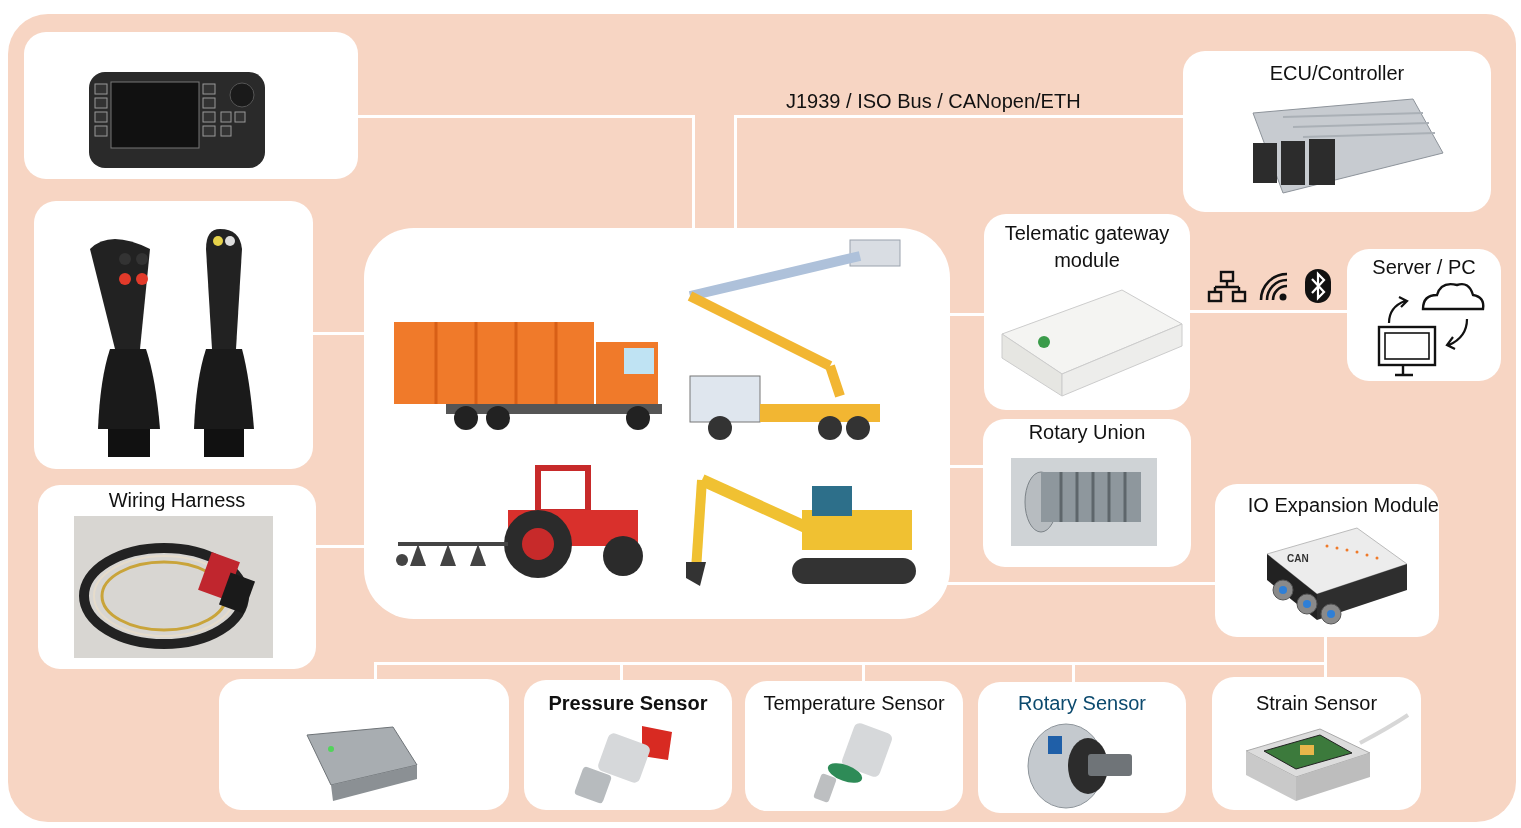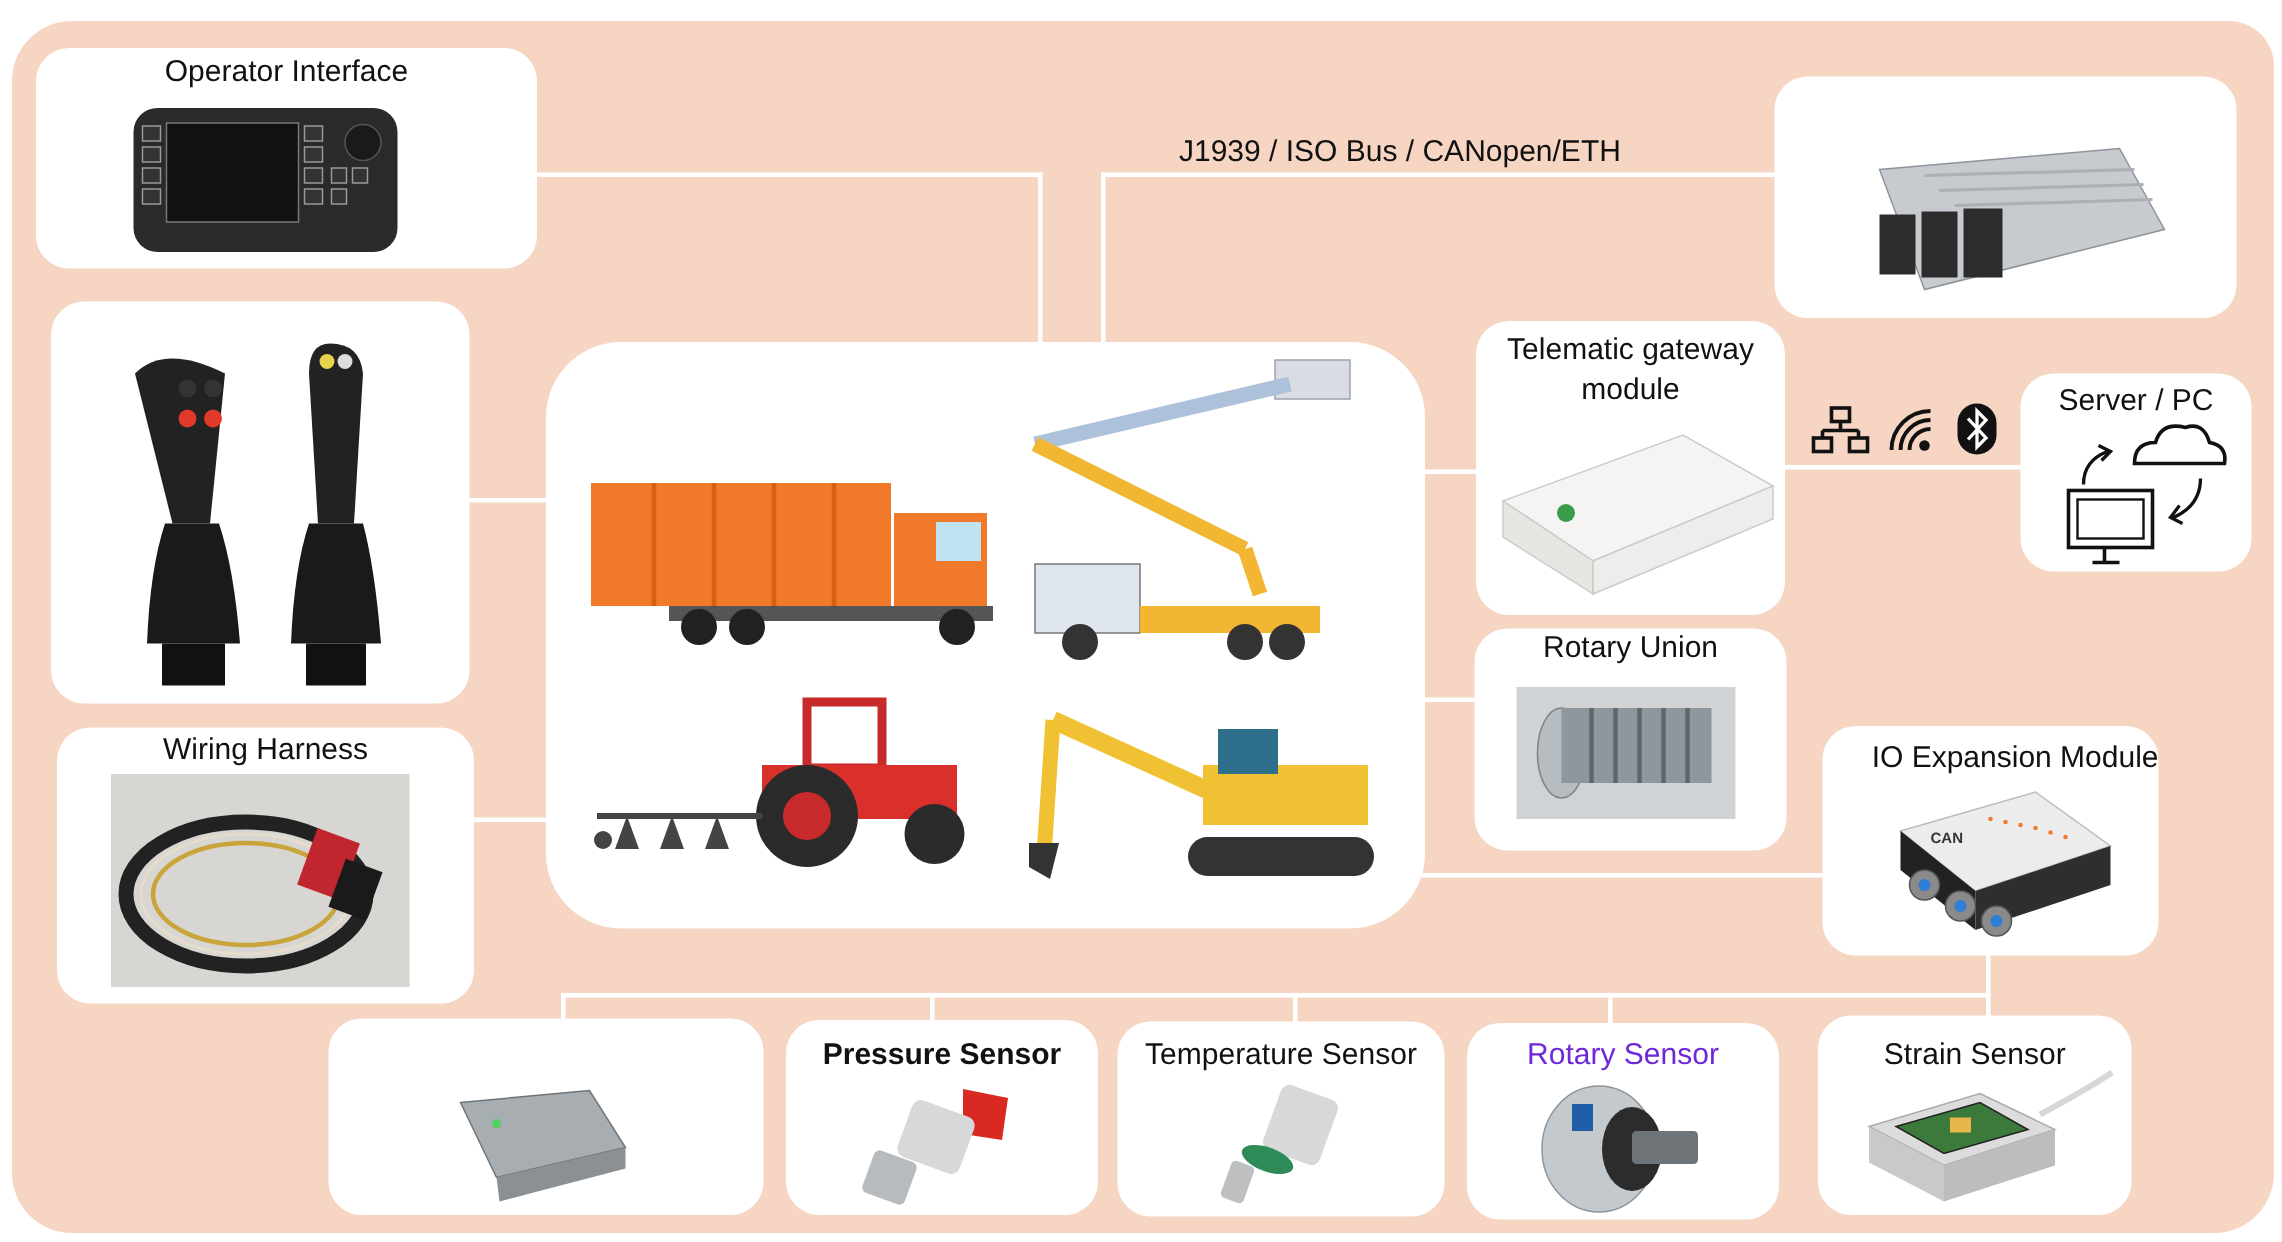--- a/index.html
+++ b/index.html
@@ -29,21 +29,20 @@
 <div class="line" style="left:374px;top:662px;width:953px;height:3px;"></div>
 <div class="line" style="left:1324px;top:636px;width:3px;height:44px;"></div>
 <div class="line" style="left:374px;top:662px;width:3px;height:22px;"></div>
 <div class="line" style="left:620px;top:662px;width:3px;height:22px;"></div>
 <div class="line" style="left:862px;top:662px;width:3px;height:22px;"></div>
 <div class="line" style="left:1072px;top:662px;width:3px;height:22px;"></div>
 
 <div class="lbl" style="left:786px;top:90px;">J1939 / ISO Bus / CANopen/ETH</div>
 
 <div class="card" style="left:24px;top:32px;width:334px;height:147px;">
-  <div class="title" style="top:5px;">Operator Interface</div>
   <svg style="left:63px;top:36px;" width="182" height="104">
     <rect x="2" y="4" width="176" height="96" rx="16" fill="#2a2a2a"></rect>
     <rect x="24" y="14" width="88" height="66" fill="#111" stroke="#777" stroke-width="1"></rect>
     <g fill="#333" stroke="#999" stroke-width="1">
       <rect x="8" y="16" width="12" height="10"></rect>
         <rect x="8" y="30" width="12" height="10"></rect>
       <rect x="8" y="44" width="12" height="10"></rect>
         <rect x="8" y="58" width="12" height="10"></rect>
       <rect x="116" y="16" width="12" height="10"></rect>
         <rect x="116" y="30" width="12" height="10"></rect>
@@ -131,20 +130,21 @@
     <line x1="14" y1="120" x2="20" y2="30" stroke="#f0c132" stroke-width="10"></line>
     <line x1="20" y1="30" x2="130" y2="80" stroke="#f0c132" stroke-width="12"></line>
     <path d="M4 112 l20 0 l-6 24 l-14 -8 z" fill="#333"></path>
     <rect x="120" y="60" width="110" height="40" fill="#f0c132"></rect>
     <rect x="130" y="36" width="40" height="30" fill="#2d6f8a"></rect>
     <rect x="110" y="108" width="124" height="26" rx="13" fill="#333"></rect>
   </svg>
 </div>
 
 <div class="card" style="left:1183px;top:51px;width:308px;height:161px;">
+  <div class="title" style="top:11px;">ECU/Controller</div>
   <svg style="left:40px;top:42px;" width="224" height="110">
     <path d="M30 20 L190 6 L220 60 L60 100 Z" fill="#c7cbd0" stroke="#8d939a"></path>
     <g stroke="#aab0b6" stroke-width="2">
         <line x1="60" y1="24" x2="200" y2="20"></line>
         <line x1="70" y1="34" x2="206" y2="30"></line>
         <line x1="80" y1="44" x2="212" y2="40"></line>
       </g>
     <rect x="30" y="50" width="24" height="40" fill="#2c2c2c"></rect>
       <rect x="58" y="48" width="24" height="44" fill="#2c2c2c"></rect>
       <rect x="86" y="46" width="26" height="46" fill="#2c2c2c"></rect>
@@ -259,21 +259,21 @@
 <div class="card" style="left:745px;top:681px;width:218px;height:130px;">
   <div class="title" style="top:11px;">Temperature Sensor</div>
   <svg style="left:52px;top:40px;" width="110" height="86">
     <rect x="50" y="6" width="40" height="46" rx="6" fill="#d6d8da" transform="rotate(20 70 29)"></rect>
     <ellipse cx="48" cy="52" rx="18" ry="8" fill="#2e8b57" transform="rotate(20 48 52)"></ellipse>
     <rect x="20" y="54" width="16" height="26" rx="3" fill="#bdbfc1" transform="rotate(20 28 67)"></rect>
   </svg>
 </div>
 
 <div class="card" style="left:978px;top:682px;width:208px;height:131px;">
-  <div class="title" style="top:10px;color:#6d28d9;">Rotary Sensor</div>
+  <div class="title" style="top:10px;color:#0c4a6e;">Rotary Sensor</div>
   <svg style="left:40px;top:40px;" width="130" height="88">
     <ellipse cx="48" cy="44" rx="38" ry="42" fill="#c4c9ce" stroke="#8e959b"></ellipse>
     <ellipse cx="70" cy="44" rx="20" ry="28" fill="#2c2c2c"></ellipse>
     <rect x="70" y="32" width="44" height="22" rx="3" fill="#6f7478"></rect>
     <rect x="30" y="14" width="14" height="18" fill="#1f5fa8"></rect>
   </svg>
 </div>
 
 <div class="card" style="left:1212px;top:677px;width:209px;height:133px;">
   <div class="title" style="top:15px;">Strain Sensor</div>

